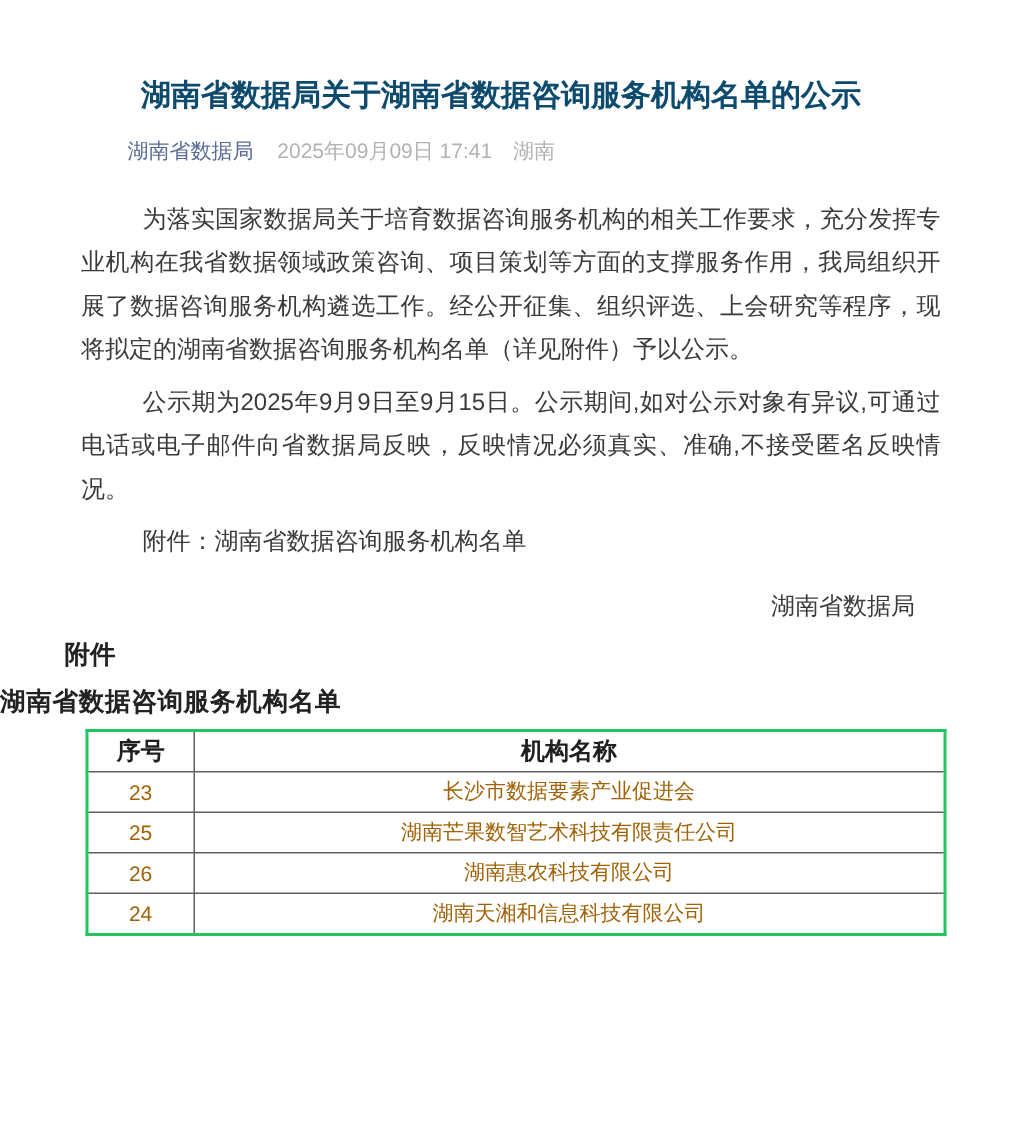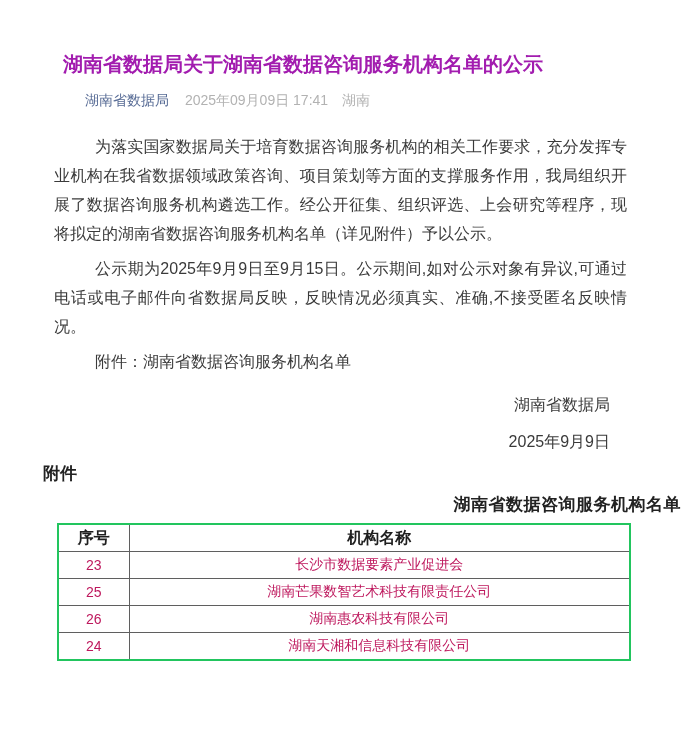--- a/index.html
+++ b/index.html
@@ -11,25 +11,25 @@
     width: 681px;
     height: 756px;
     overflow: hidden;
     font-family: "Liberation Sans", "DejaVu Sans", sans-serif;
     color: #3a3a3a;
   }
   .article {
     width: 681px;
   }
   .article-title {
-    margin: 50px 58px 0 63px;
+    margin: 50px 58px 0 94px;
     font-size: 20px;
     line-height: 28px;
     font-weight: bold;
-    color: #a21caf;
+    color: #0c4a6e;
   }
   .byline {
     margin: 12px 44px 0 85px;
     font-size: 14px;
     line-height: 20px;
     white-space: nowrap;
   }
   .byline .account {
     color: #576b95;
     margin-right: 12px;
@@ -65,21 +65,21 @@
   }
   .attachment-heading {
     margin: 6px 0 0 43px;
     font-size: 17px;
     line-height: 20px;
     font-weight: bold;
     color: #222222;
   }
   .table-title {
     margin: 10px 0 0 0;
-    text-align: right;
+    text-align: left;
     font-size: 17px;
     line-height: 22px;
     font-weight: bold;
     color: #222222;
     letter-spacing: 0.5px;
   }
   table.org-table {
     margin: 7px 0 0 57px;
     width: 574px;
     border-collapse: collapse;
@@ -94,21 +94,21 @@
   }
   .org-table th {
     height: 26px;
     font-size: 16px;
     font-weight: bold;
     color: #1f1f1f;
   }
   .org-table td {
     height: 26px;
     font-size: 14px;
-    color: #be185d;
+    color: #a16207;
   }
   .org-table col.col-no { width: 71px; }
 </style>
 </head>
 <body>
 
 <div class="article">
 
   <h1 class="article-title">湖南省数据局关于湖南省数据咨询服务机构名单的公示</h1>
 
@@ -119,21 +119,20 @@
   </div>
 
   <div class="content">
     <p>为落实国家数据局关于培育数据咨询服务机构的相关工作要求，充分发挥专业机构在我省数据领域政策咨询、项目策划等方面的支撑服务作用，我局组织开展了数据咨询服务机构遴选工作。经公开征集、组织评选、上会研究等程序，现将拟定的湖南省数据咨询服务机构名单（详见附件）予以公示。</p>
     <p>公示期为2025年9月9日至9月15日。公示期间,如对公示对象有异议,可通过电话或电子邮件向省数据局反映，反映情况必须真实、准确,不接受匿名反映情况。</p>
     <p>附件：湖南省数据咨询服务机构名单</p>
   </div>
 
   <div class="signoff">
     <p>湖南省数据局</p>
-    <p>2025年9月9日</p>
   </div>
 
   <div class="attachment-heading">附件</div>
 
   <div class="table-title">湖南省数据咨询服务机构名单</div>
 
   <table class="org-table">
     <colgroup>
       <col class="col-no">
       <col>

